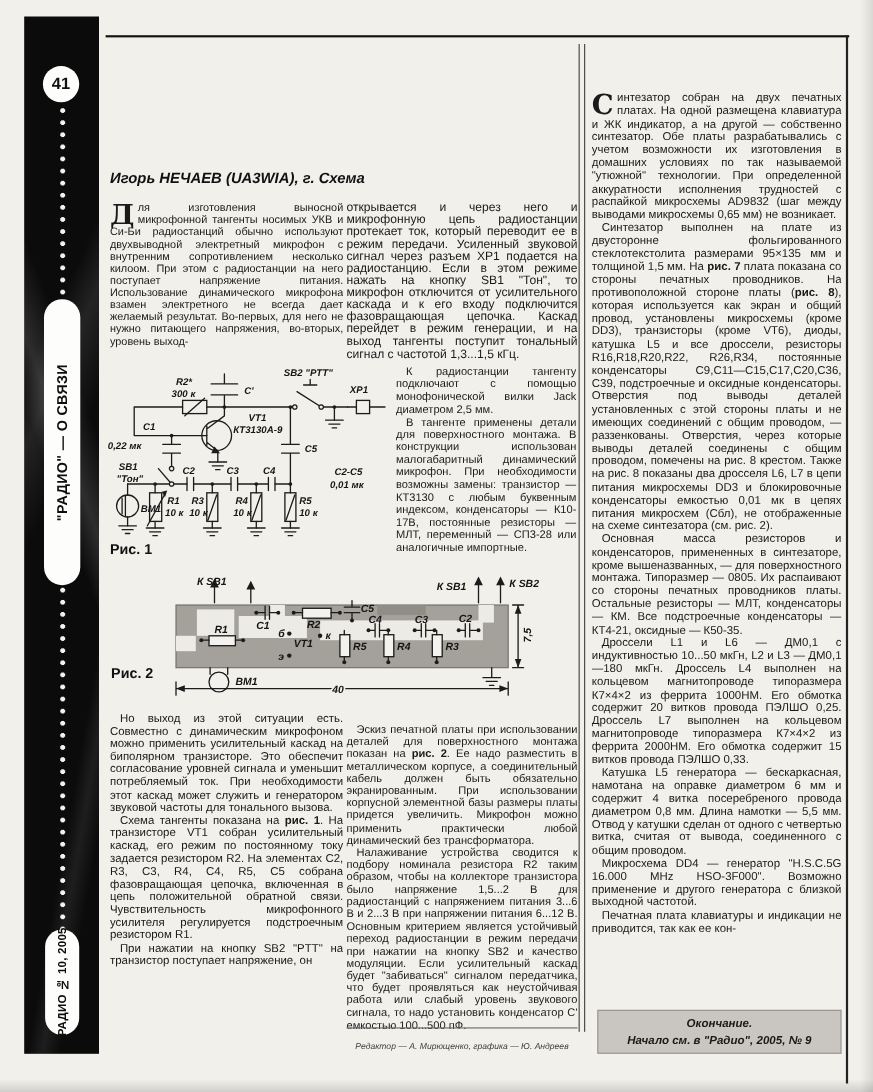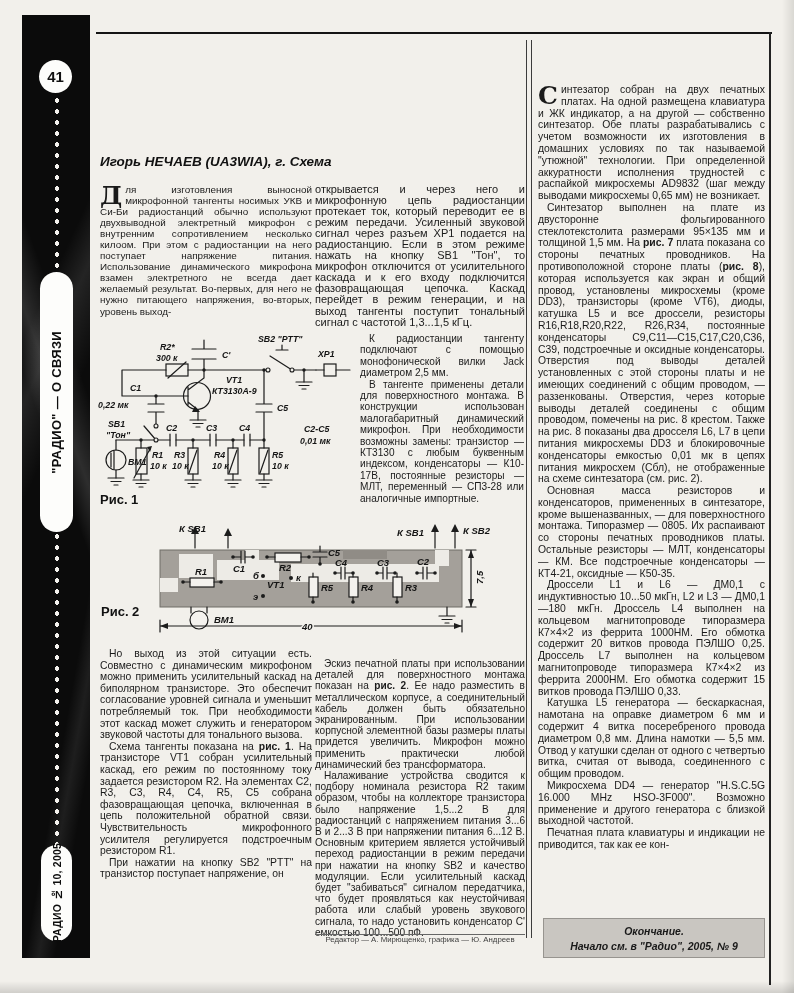--- a/index.html
+++ b/index.html
@@ -61,21 +61,21 @@
   .dot{fill:#1c1c1c;stroke:none;}
   .oc{fill:#f2f0eb;stroke:#1c1c1c;stroke-width:1.1;}
   .ah{fill:#1c1c1c;stroke:none;}
   text.sl{font:italic bold 8.8px "Liberation Sans",sans-serif;fill:#151515;stroke:none;}
   text.sl2{font:italic bold 9.5px "Liberation Sans",sans-serif;fill:#151515;stroke:none;}
   text.dim{font:italic bold 9.5px "Liberation Sans",sans-serif;fill:#151515;stroke:#f2f0eb;
            stroke-width:3px;paint-order:stroke;}
   .fillw{fill:#f4f2ee;}
   
   .editor{position:absolute;left:315px;top:934px;width:210px;border-top:1px solid #666;
-          padding-top:0;font-size:7.8px;color:#3d3d3d;text-align:center;}
+          padding-top:12px;font-size:7.8px;font-style:italic;color:#3d3d3d;text-align:center;}
   .endbox{position:absolute;left:543px;top:918px;width:222px;height:40px;background:#c9c6c1;
           border:1px solid #97948f;text-align:center;font-weight:bold;font-style:italic;
           font-size:10.5px;line-height:15px;padding-top:5px;box-sizing:border-box;color:#191919;}
 </style>
 </head>
 <body>
 
 <div class="page">
 
   <div class="top-rule"></div>

